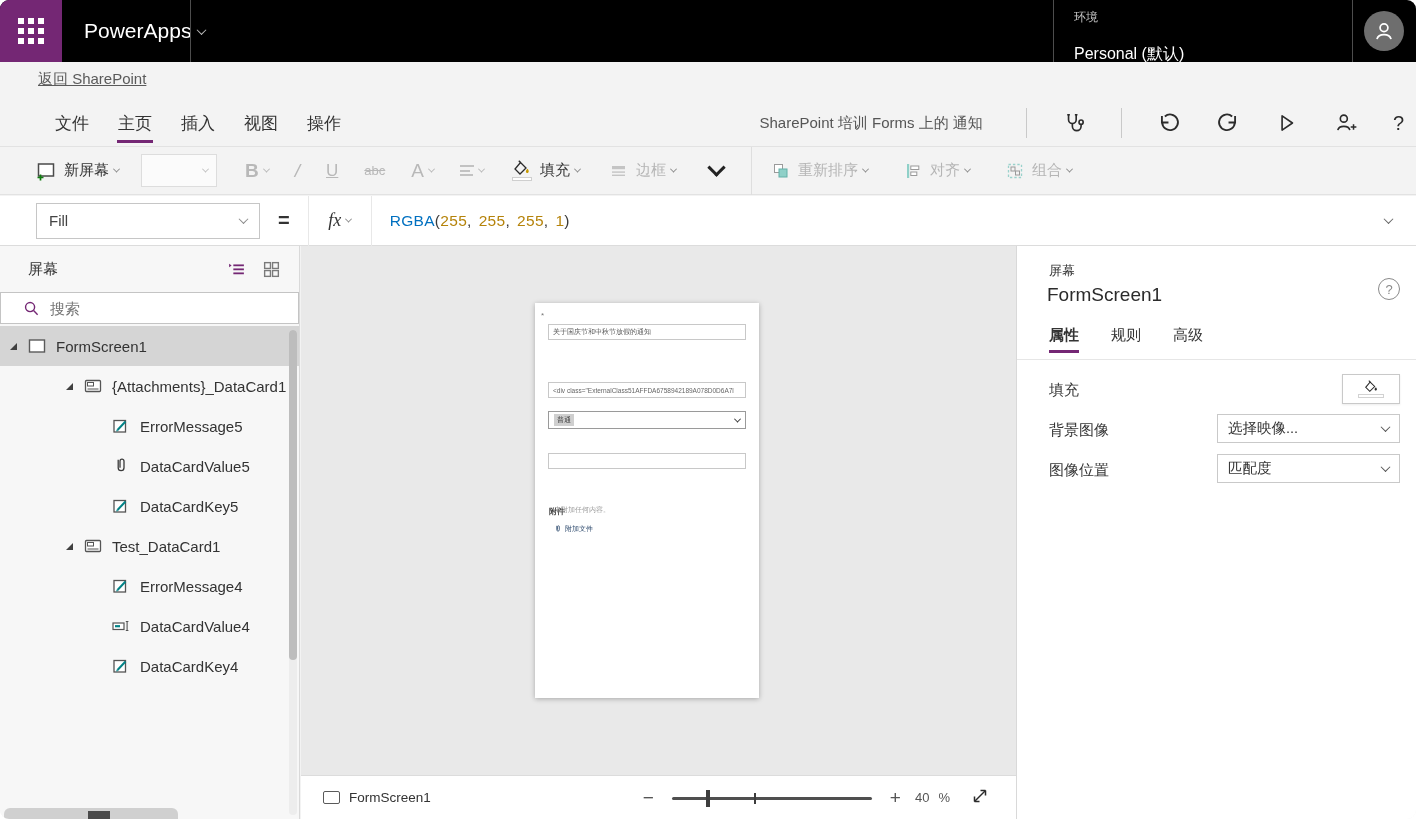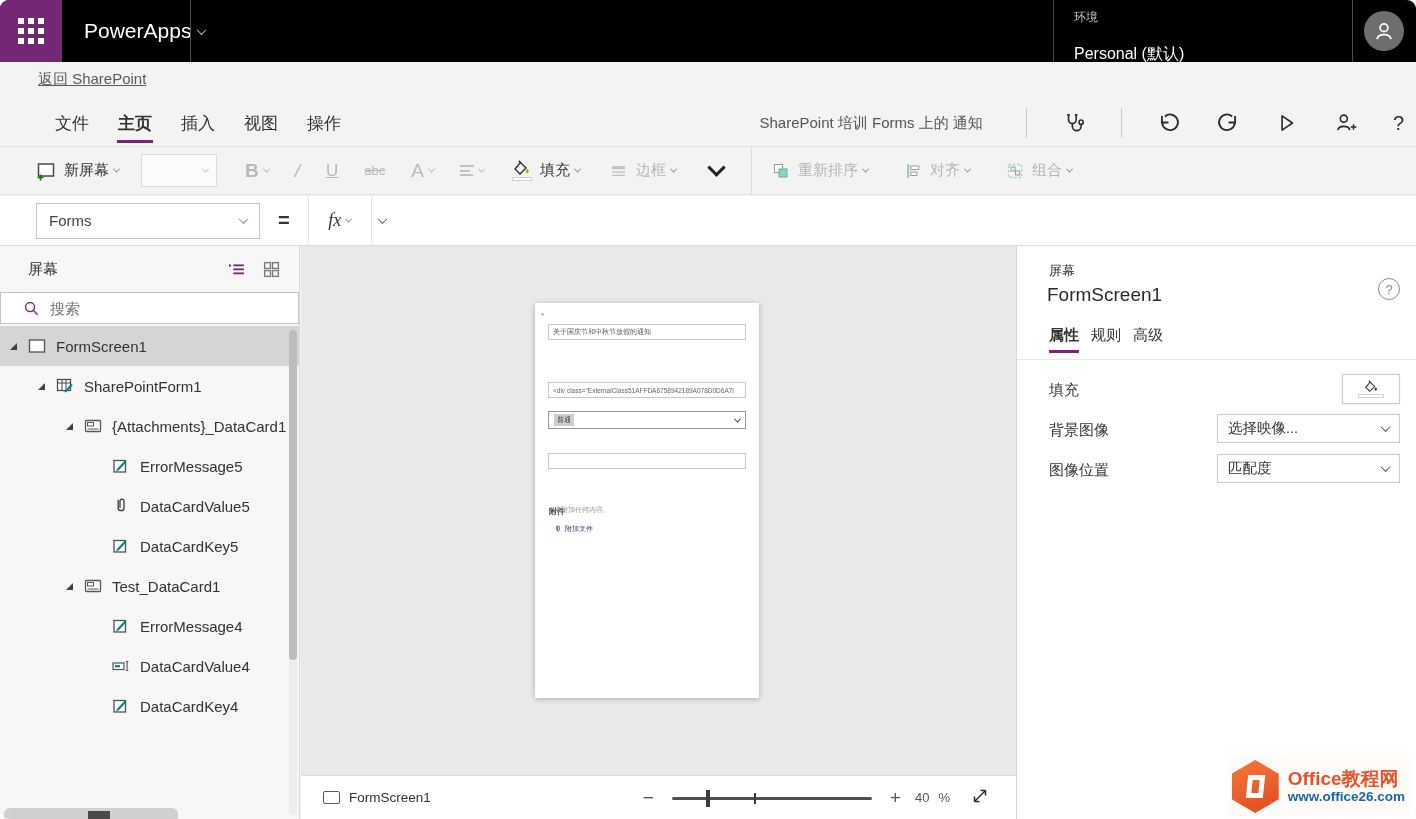--- a/index.html
+++ b/index.html
@@ -21,21 +21,21 @@
   .chev { display: inline-block; width: 7px; height: 7px; border-right: 1.5px solid currentColor; border-bottom: 1.5px solid currentColor; transform: rotate(45deg) translate(-1px,-1px); margin-left: 7px; }
   .chev-sm { width: 5px; height: 5px; margin-left: 5px; }
 
   
   .back-link { position: absolute; top: 70px; left: 38px; font-size: 15px; color: #5a5a5a; text-decoration: underline; cursor: pointer; }
 
   
   .menubar { position: absolute; top: 100px; left: 16px; width: 100%; height: 46px; }
   .menu-tabs { position: absolute; left: 38px; top: 0; height: 46px; display: flex; gap: 27px; align-items: center; }
   .menu-tab { font-size: 17px; color: #333; cursor: pointer; position: relative; padding: 6px 1px; }
-  .menu-tab.active { font-weight: bold; }
+  .menu-tab.active { font-weight: normal; }
   .menu-tab.active::after { content: ""; position: absolute; left: 0; right: 0; bottom: -2px; height: 3px; background: #742774; }
   .menu-right { position: absolute; right: 0; top: 0; height: 46px; display: flex; align-items: center; gap: 35px; padding-right: 28px; }
   .apptitle { font-size: 15px; color: #555; margin-right: 8px; }
   .mr-vdiv { width: 1px; height: 30px; background: #c9c9c9; }
   .icon-btn { background: none; border: none; cursor: pointer; color: #2b2b2b; display: flex; align-items: center; justify-content: center; }
   .help-q { font-size: 20px; color: #2b2b2b; }
 
   
   .toolbar { position: absolute; top: 146px; left: 0; width: 100%; height: 49px; background: #f3f3f3; border-top: 1px solid #e2e2e2; border-bottom: 1px solid #e2e2e2; display: flex; align-items: center; padding-left: 36px; }
   .tb-item { display: flex; align-items: center; cursor: pointer; white-space: nowrap; text-align: center; }
@@ -118,21 +118,21 @@
   .bb-detent { position: absolute; top: 4px; left: 41%; width: 2px; height: 11px; background: #3d3d3d; }
   .bb-pct { font-size: 13px; color: #555; margin-left: 14px; }
   .bb-pct-sign { font-size: 13px; color: #555; margin-left: 9px; }
   .bb-expand { margin-left: 20px; cursor: pointer; background: none; border: none; }
 
   
   .right-panel { position: absolute; top: 246px; right: 0; width: 400px; bottom: 0; background: #fff; border-left: 1px solid #d9d9d9; }
   .rp-type { position: absolute; left: 32px; top: 16px; font-size: 13px; color: #333; }
   .rp-title { position: absolute; left: 30px; top: 38px; font-size: 19px; color: #2b2b2b; }
   .rp-help { position: absolute; right: 16px; top: 32px; width: 22px; height: 22px; border: 1px solid #8a8a8a; border-radius: 50%; color: #8a8a8a; font-size: 13px; display: flex; align-items: center; justify-content: center; cursor: pointer; background: #fff; }
-  .rp-tabs { position: absolute; left: 32px; top: 80px; display: flex; gap: 12px; }
+  .rp-tabs { position: absolute; left: 32px; top: 80px; display: flex; gap: 32px; }
   .rp-tab { font-size: 15px; color: #333; cursor: pointer; position: relative; padding-bottom: 8px; }
   .rp-tab.active { font-weight: bold; }
   .rp-tab.active::after { content: ""; position: absolute; left: 0; right: 0; bottom: 0; height: 3px; background: #742774; }
   .rp-div { position: absolute; left: 0; right: 0; top: 113px; border-bottom: 1px solid #e6e6e6; }
   .rp-row-label { position: absolute; left: 32px; font-size: 15px; color: #333; }
   .rp-dd { position: absolute; right: 16px; width: 183px; height: 29px; border: 1px solid #c9c9c9; background: #fff; display: flex; align-items: center; padding: 0 10px; font-size: 14.5px; color: #333; cursor: pointer; }
   .rp-dd .chev { margin-left: auto; color: #555; }
   .rp-fillbtn { position: absolute; right: 16px; top: 128px; width: 58px; height: 30px; border: 1px solid #c9c9c9; background: #fff; display: flex; flex-direction: column; align-items: center; justify-content: center; cursor: pointer; box-shadow: 0 1px 2px rgba(0,0,0,.08); }
   .rp-swatch { width: 26px; height: 4px; background: #fff; border: 1px solid #d2d2d2; margin-top: 1px; }
 
@@ -321,28 +321,29 @@
           <rect x="5" y="5" width="4" height="4" fill="none" stroke="#9a9a9a"></rect>
           <rect x="9.5" y="9" width="4" height="4" fill="none" stroke="#9a9a9a"></rect>
         </svg>
       <span class="tb-label disabled">组合</span>
       <span class="chev chev-sm tb-chev"></span>
     </div>
   </div>
 
   <div class="formulabar">
     <div class="prop-select">
-      <span>Forms</span>
+      <span>Fill</span>
       <span class="chev"></span>
     </div>
     <span class="equals">=</span>
     <div class="fx-cell">
       <span class="fx-label">fx</span>
       <span class="chev chev-sm" style="color:#8a8a8a"></span>
     </div>
+    <div class="formula-text"><span class="tk-fn">RGBA</span><span class="tk-p">(</span><span class="tk-num">255</span><span class="tk-sep">,</span><span class="tk-num">255</span><span class="tk-sep">,</span><span class="tk-num">255</span><span class="tk-sep">,</span><span class="tk-num">1</span><span class="tk-p">)</span></div>
     <span class="chev fb-chev"></span>
   </div>
 
   <div class="left-panel">
     <div class="lp-header">
       <span class="lp-title">屏幕</span>
       <span class="lp-icons">
         <svg width="19" height="19" viewBox="0 0 18 18">
             <path d="M2 3.5 l2.4 1.7 L2 6.9 z" fill="#742774"></path>
             <rect x="6" y="4.2" width="10" height="1.7" fill="#742774"></rect>
@@ -366,31 +367,20 @@
         </svg>
       <input type="text" placeholder="搜索" style="">
     </div>
     <div class="tree">
       <div class="tree-row selected lvl0">
         <span class="tri"></span>
         <svg class="tree-ico" viewBox="0 0 18 18">
             <rect x="1.5" y="3" width="15" height="12" fill="#fff" stroke="#5a5a5a" stroke-width="1.4"></rect>
           </svg>
         <span>FormScreen1</span>
-      </div>
-      <div class="tree-row lvl1">
-        <span class="tri"></span>
-        <svg class="tree-ico" viewBox="0 0 18 18">
-            <rect x="1.5" y="2.5" width="13" height="11" fill="#fff" stroke="#444" stroke-width="1.2"></rect>
-            <line x1="1.5" y1="6" x2="14.5" y2="6" stroke="#444"></line>
-            <line x1="6" y1="2.5" x2="6" y2="13.5" stroke="#444"></line>
-            <line x1="10" y1="2.5" x2="10" y2="13.5" stroke="#444"></line>
-            <line x1="9" y1="15" x2="16" y2="7.5" stroke="#038387" stroke-width="2.2"></line>
-          </svg>
-        <span>SharePointForm1</span>
       </div>
       <div class="tree-row lvl2">
         <span class="tri"></span>
         <svg class="tree-ico" viewBox="0 0 18 18">
             <rect x="1.5" y="3.5" width="15" height="11" rx="1" fill="#fff" stroke="#555" stroke-width="1.3"></rect>
             <rect x="3.5" y="5.5" width="6" height="3.5" fill="none" stroke="#555"></rect>
             <line x1="3.5" y1="12" x2="14.5" y2="12" stroke="#555"></line>
           </svg>
         <span>{Attachments}_DataCard1</span>
       </div>
@@ -539,23 +529,14 @@
       <span class="chev"></span>
     </div>
 
     <span class="rp-row-label" style="top:215px">图像位置</span>
     <div class="rp-dd" style="top:208px">
       <span>匹配度</span>
       <span class="chev"></span>
     </div>
   </div>
 
-  <div class="watermark">
-    <div class="wm-hex">
-        <div class="wm-o"></div>
-      </div>
-    <div>
-      <div class="wm-title">Office教程网</div>
-      <div class="wm-url">www.office26.com</div>
-    </div>
-  </div>
 
 </div>
 
 </body></html>

